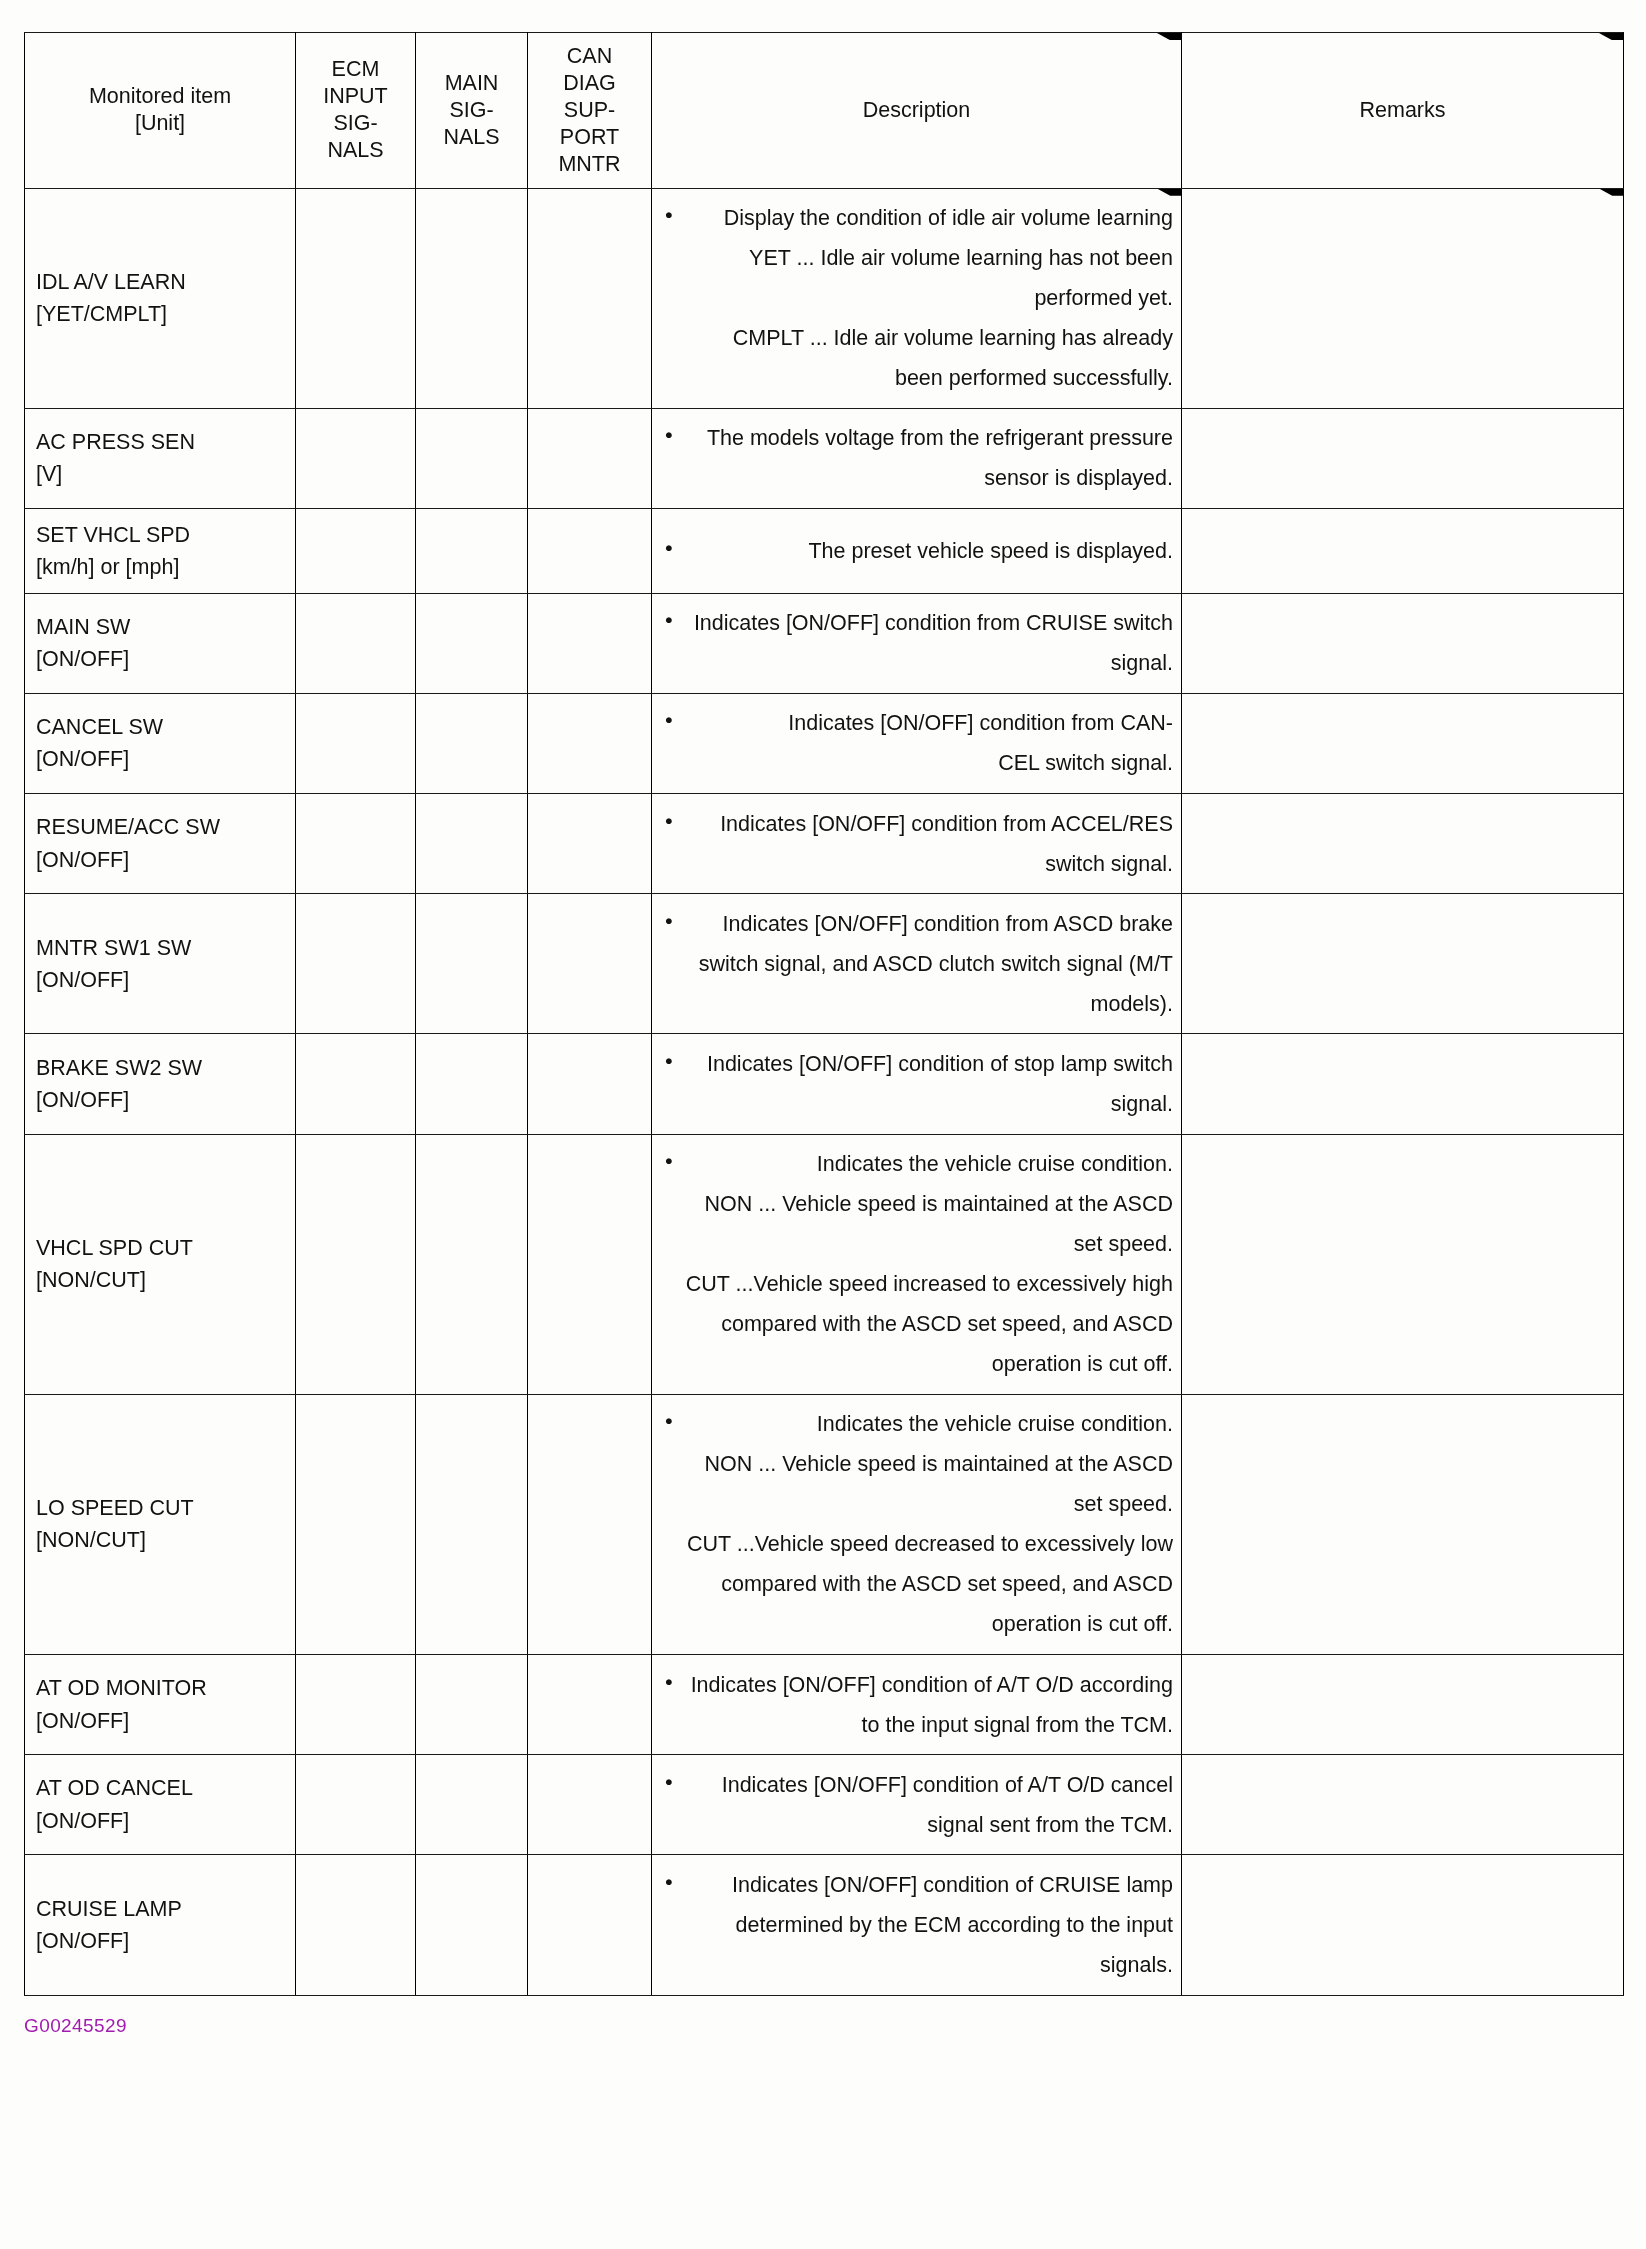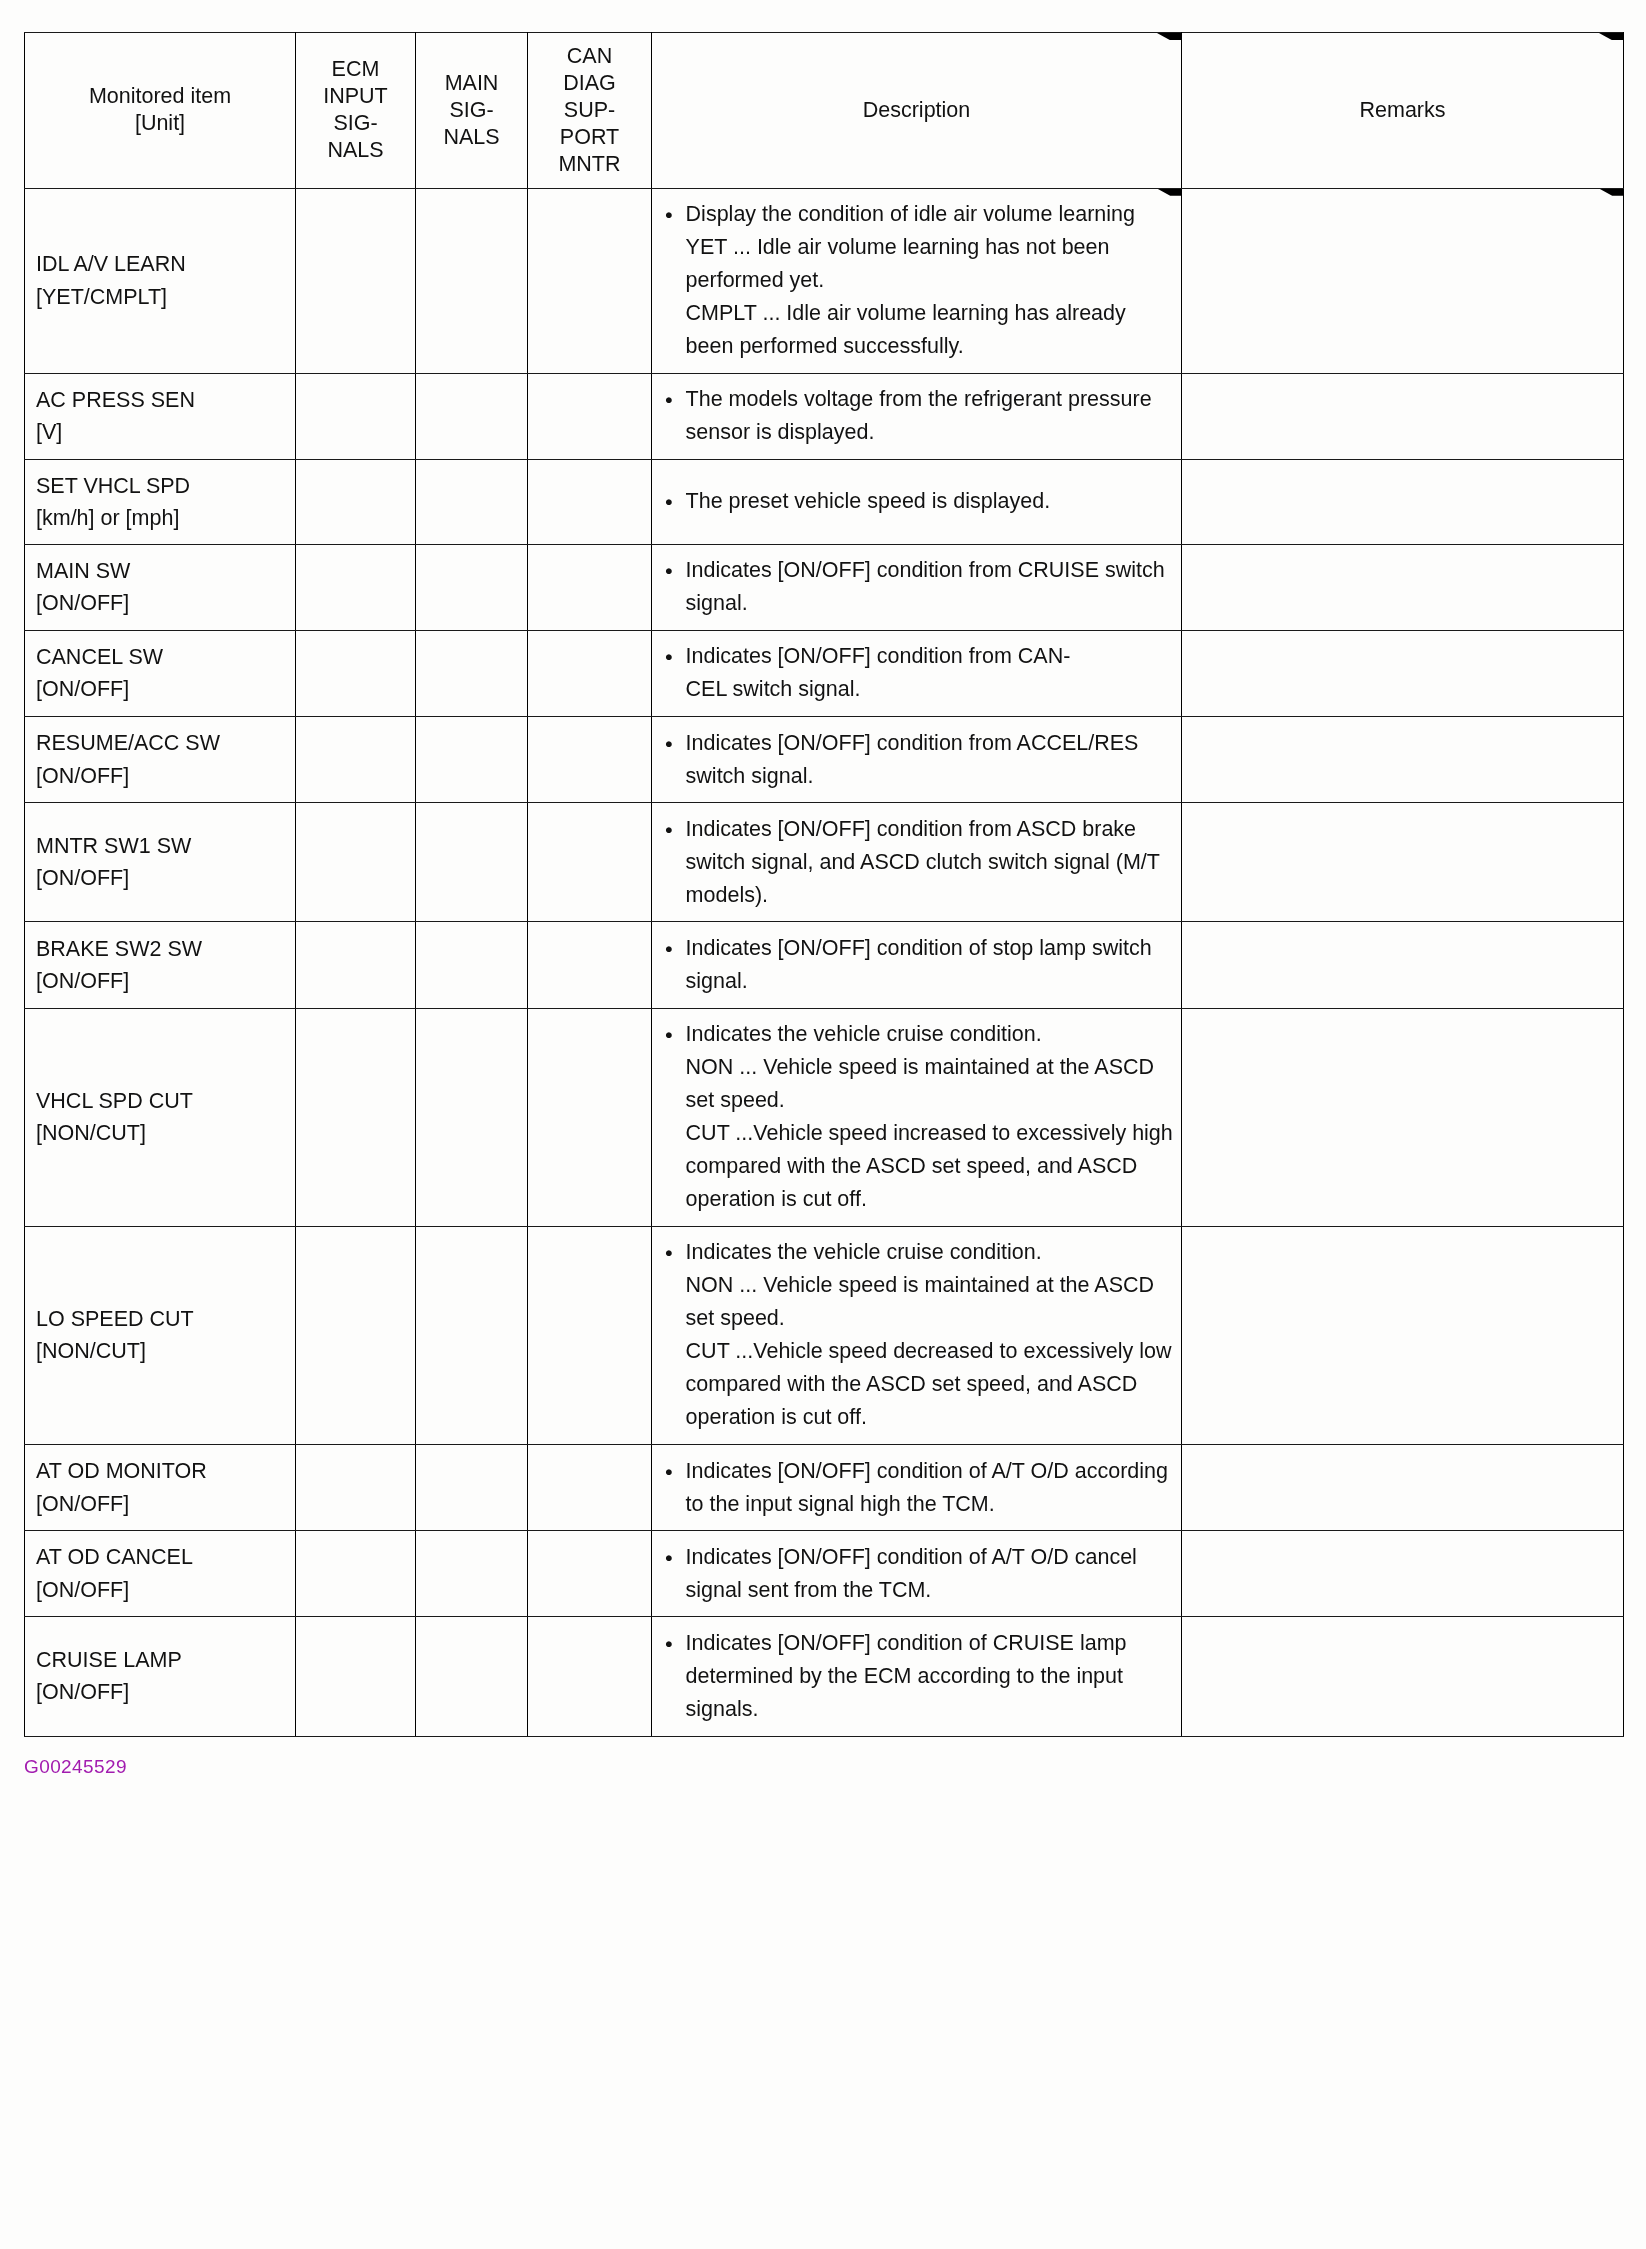--- a/index.html
+++ b/index.html
@@ -72,22 +72,23 @@
     font-size: 13.6px;
     line-height: 33px;
     flex: 0 0 24px;
     width: 24px;
     text-align: left;
     padding-left: 3.2px;
   }
 
   .desc-text {
     flex: 1;
-    line-height: 33px;
+    line-height: 40px;
     white-space: pre-line;
+    text-align: right;
   }
 
   
   thead th:nth-child(5)::after,
   thead th:nth-child(6)::after,
   tbody tr:first-child td:nth-child(5)::after,
   tbody tr:first-child td:nth-child(6)::after {
     content: "";
     position: absolute;
     top: 0;
@@ -311,21 +312,21 @@
           <td class="c-item">
             <div>AT OD MONITOR</div>
             <div>[ON/OFF]</div>
           </td>
           <td class="c-sig"></td>
           <td class="c-sig"></td>
           <td class="c-sig"></td>
           <td class="c-desc">
             <div class="desc-row">
               <span class="bullet">●</span>
-              <span class="desc-text">Indicates [ON/OFF] condition of A/T O/D according to the input signal high the TCM.</span>
+              <span class="desc-text">Indicates [ON/OFF] condition of A/T O/D according to the input signal from the TCM.</span>
             </div>
           </td>
           <td class="c-rem"></td>
         </tr>
         <tr>
           <td class="c-item">
             <div>AT OD CANCEL</div>
             <div>[ON/OFF]</div>
           </td>
           <td class="c-sig"></td>

